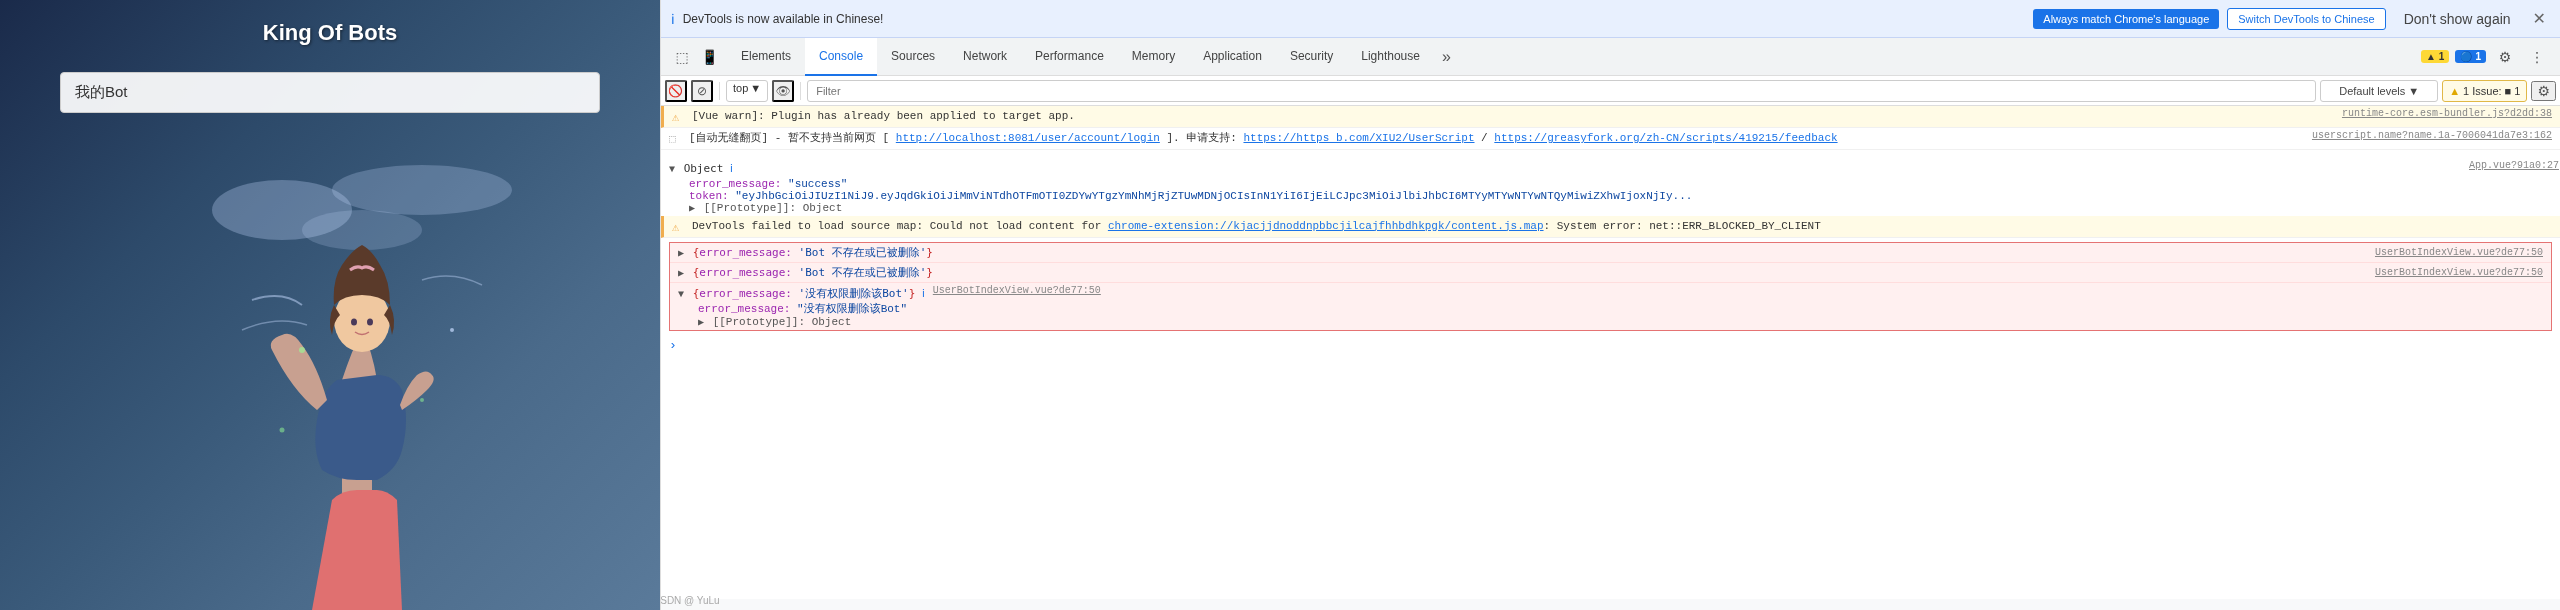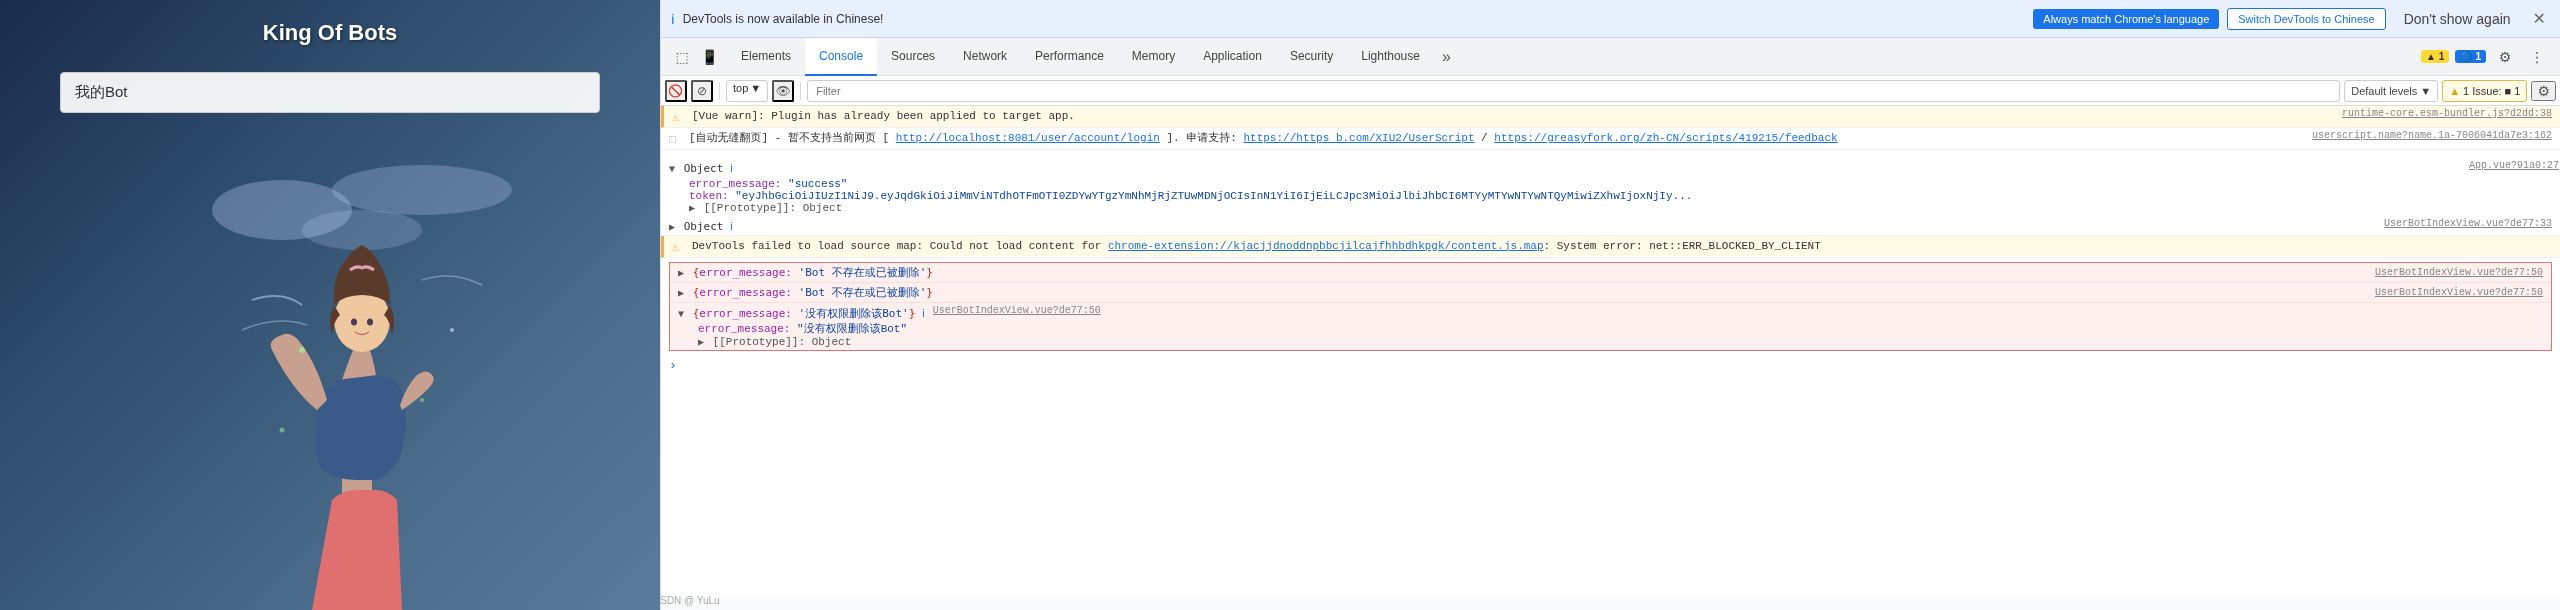--- a/index.html
+++ b/index.html
@@ -232,21 +232,21 @@
     .toolbar-right {
       margin-left: auto;
       display: flex;
       align-items: center;
       gap: 4px;
       font-size: 11px;
       color: #444;
     }
     .toolbar-levels-btn {
       display: flex; align-items: center; gap: 3px;
-      padding: 1px 6px;
+      padding: 1px 18px;
       border: 1px solid #ccc;
       border-radius: 3px;
       cursor: pointer;
       font-size: 11px;
       background: #fff;
       height: 22px;
     }
     .toolbar-issue {
       display: flex; align-items: center; gap: 3px;
       font-size: 11px;
@@ -525,28 +525,20 @@
       <div class="console-indent">
         <span class="console-key">token:</span>
         <span class="console-string"> "eyJhbGciOiJIUzI1NiJ9.eyJqdGkiOiJiMmViNTdhOTFmOTI0ZDYwYTgzYmNhMjRjZTUwMDNjOCIsInN1YiI6IjEiLCJpc3MiOiJlbiJhbCI6MTYyMTYwNTYwNTQyMiwiZXhwIjoxNjIy...</span>
       </div>
       <div class="console-indent">
         <span class="triangle-right">▶</span>
         <span style="color:#555;">[[Prototype]]: Object</span>
       </div>
     </div>
 
-    <div class="console-line info" style="justify-content:space-between;">
-      <span>
-        <span class="triangle-right">▶</span>
-        <span style="color:#333;font-family:monospace;">Object </span>
-        <span style="color:#1a73e8;font-size:11px;">ℹ</span>
-      </span>
-      <span class="console-source">UserBotIndexView.vue?de77:33</span>
-    </div>
 
     <div class="console-line warn">
       <span class="warn-icon console-line-icon">⚠</span>
       <span class="console-text">
         DevTools failed to load source map: Could not load content for <span class="console-link">chrome-extension://kjacjjdnoddnpbbcjilcajfhhbdhkpgk/content.js.map</span>: System error: net::ERR_BLOCKED_BY_CLIENT
       </span>
     </div>
 
     <div class="error-box">
 

